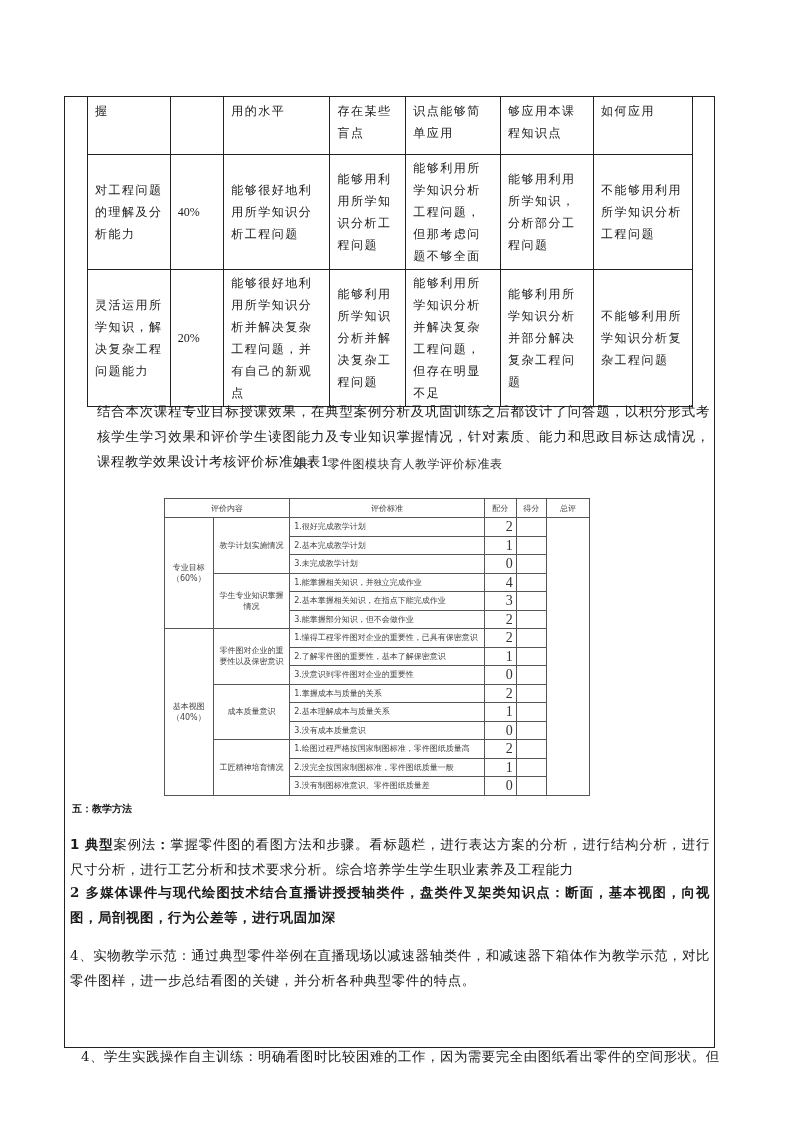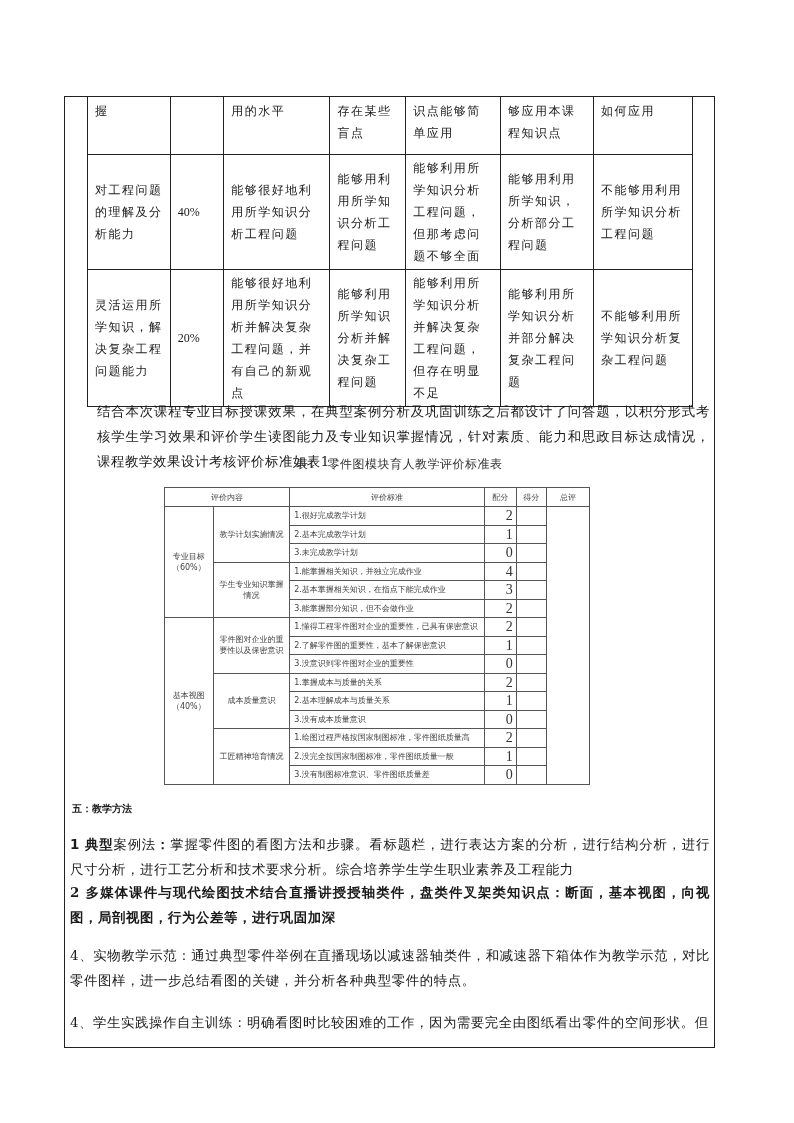--- a/index.html
+++ b/index.html
@@ -17,21 +17,21 @@
   .c0 { width: 67px; } .c1 { width: 38px; margin-left: 36px; } .c2 { width: 90px; } .c3 { width: 60px; }
   .c4 { width: 79px; } .c5 { width: 77px; } .c6 { width: 83px; }
   .num { font-family: "Liberation Serif", serif; letter-spacing: 0; }
 
   .para { position: absolute; left: 70px; width: 640px; font-size: 13.4px; line-height: 25px;
           letter-spacing: 0.6px; text-align: justify; }
   .para .indent { padding-left: 27px; margin-top: 24px; }
 
   .caption { position: absolute; left: 296px; top: 456px; font-size: 12px; color:#333; letter-spacing: 0.5px; font-family: Liberation Serif, serif; }
 
-  table.eval { position: absolute; left: 164px; top: 487px; width: 426px; border-collapse: collapse;
+  table.eval { position: absolute; left: 164px; top: 498px; width: 426px; border-collapse: collapse;
                font-size: 8px; color: #444; font-family: "DejaVu Sans", sans-serif; }
   table.eval td { border: 1px solid #555; padding: 0 4px; height: 17.5px; line-height: 11px; }
   table.eval td.hd { text-align: center; height: 18px; }
   table.eval td.ctr { text-align: center; }
   table.eval td.score { text-align: right; font-family: "Liberation Serif", serif; font-size: 14px; color:#333; padding-right: 3px; }
   table.eval td.blank { }
 
   .section-title { position: absolute; left: 72px; top: 802px; font-size: 10px; font-weight: bold;
                    font-family: "DejaVu Sans", sans-serif; }
   b.heavy { font-family: "DejaVu Sans", sans-serif; font-weight: bold; }
@@ -190,15 +190,15 @@
 </div>
 
 <div class="para" style="top:880px;font-weight:bold;">
   <span>2 多媒体课件与现代绘图技术结合直播讲授授轴类件，盘类件叉架类知识点：断面，基本视图，向视图，局剖视图，行为公差等，进行巩固加深</span>
 </div>
 
 <div class="para" style="top:943px;">
   <span>4、实物教学示范：通过典型零件举例在直播现场以减速器轴类件，和减速器下箱体作为教学示范，对比零件图样，进一步总结看图的关键，并分析各种典型零件的特点。</span>
 </div>
 
-<div class="para" style="top:1010px; white-space:nowrap; overflow:hidden;">
+<div class="para" style="top:1044px; white-space:nowrap; overflow:hidden;margin-left:11px;">
   <span>4、学生实践操作自主训练：明确看图时比较困难的工作，因为需要完全由图纸看出零件的空间形状。但</span>
 </div>
 
 </body></html>

